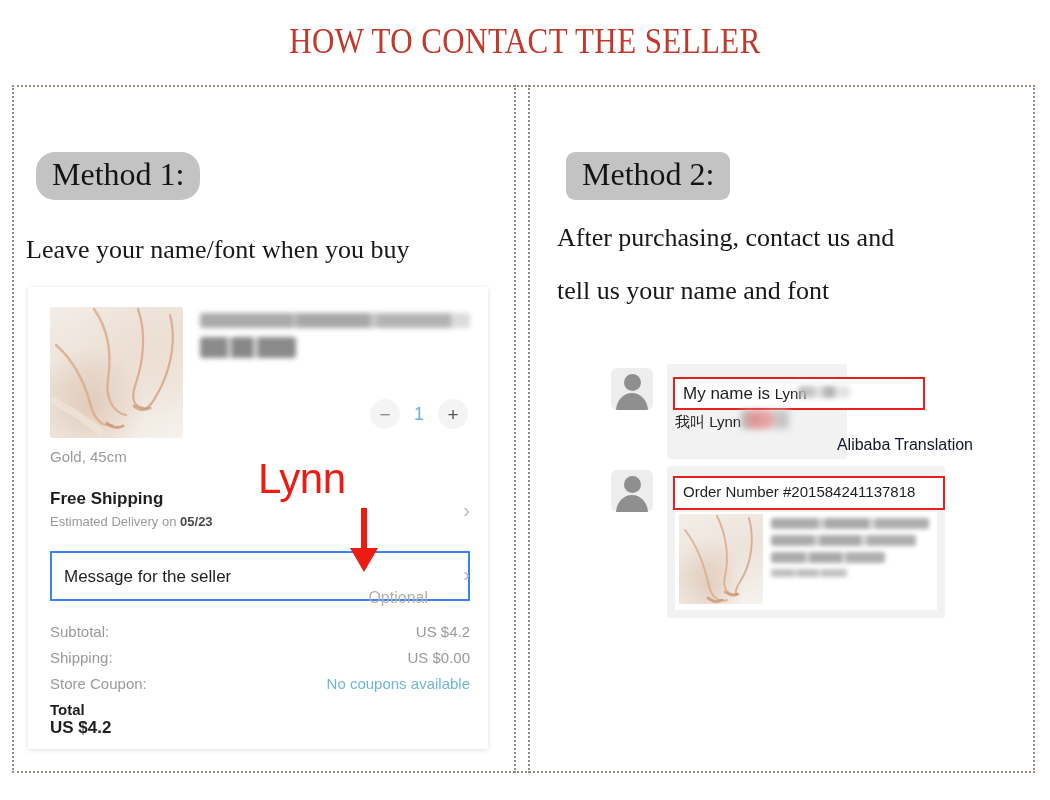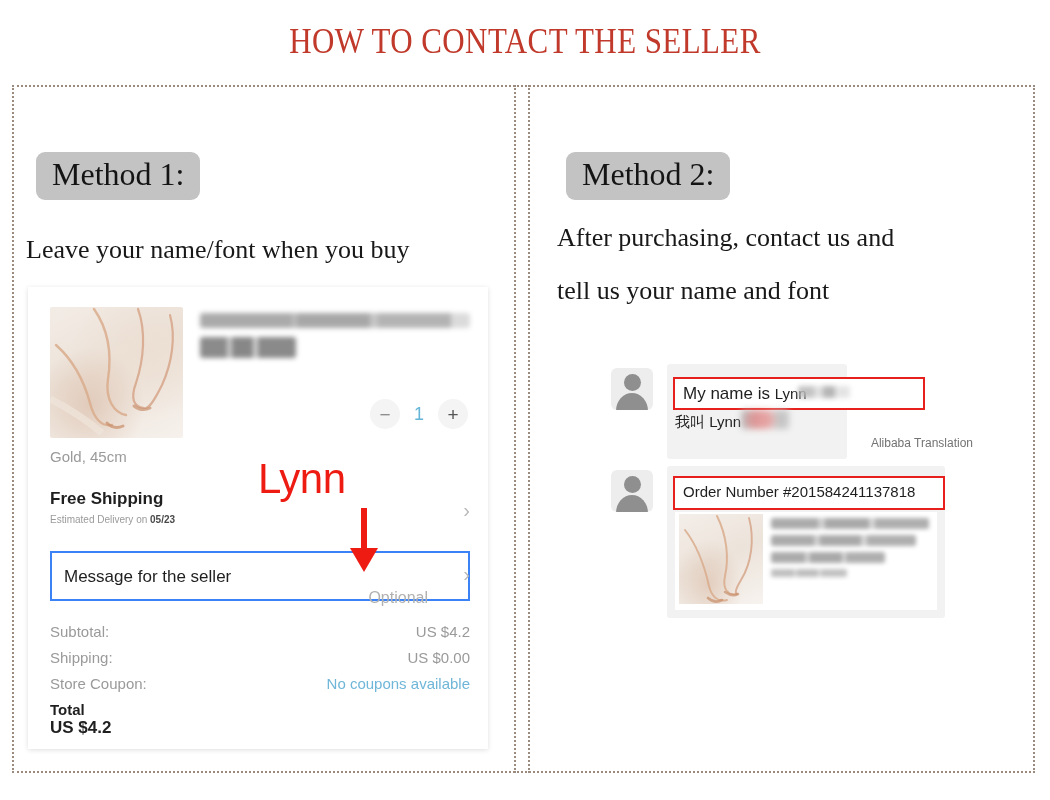--- a/index.html
+++ b/index.html
@@ -48,21 +48,21 @@
     position: absolute;
     background: #c3c3c3;
     border-radius: 9px;
     padding: 4px 16px 7px 16px;
     font-family: "Liberation Serif", serif;
     font-size: 32px;
     color: #141414;
     line-height: 1.15;
     white-space: nowrap;
   }
-  .m1-badge { left: 36px;  top: 152px; }
+  .m1-badge { left: 36px;  top: 152px; border-radius: 19px; }
   .m2-badge { left: 566px; top: 152px; }
 
   .method-line {
     position: absolute;
     font-family: "Liberation Serif", serif;
     font-size: 26px;
     color: #181818;
     white-space: nowrap;
     line-height: 1.25;
   }
@@ -123,21 +123,21 @@
   .qty-btn.plus { color:#555; }
   .qty-val { color:#64b5d8; font-size:18px; min-width:14px; text-align:center; }
 
   .variant {
     position:absolute; left: 22px; top: 161px;
     font-size: 15px; color:#9a9a9a;
   }
 
   .ship-block { position:absolute; left: 22px; top: 202px; }
   .ship-title { font-size: 17px; font-weight: bold; color:#1f1f1f; }
-  .ship-sub   { font-size: 10px; color:#9a9a9a; margin-top: 5px; }
+  .ship-sub   { font-size: 13px; color:#9a9a9a; margin-top: 5px; }
   .ship-sub b { color:#4a4a4a; }
   .chev {
     position:absolute; color:#b9b9b9; font-size: 20px; font-family:"Liberation Sans",sans-serif;
   }
   .chev-1 { right: 18px; top: 212px; }
   .chev-2 { right: 18px; top: 276px; }
 
   .msg-box {
     position:absolute; left: 22px; top: 264px;
     width: 420px; height: 50px;
@@ -188,21 +188,21 @@
 
   .hl-text-1 { position:absolute; left: 78px; top: 26px; font-size: 17px; color:#1f1f1f; font-family:"Liberation Sans", sans-serif; white-space:nowrap; }
   .hl-text-1 .nm { font-size: 15px; }
   .hl-blur-1 { position:absolute; left: 193px; top: 28px; width: 52px; height: 12px; border-radius:2px; background: linear-gradient(90deg,#b8b8b8 0 30%, #dadada 30% 48%, #a8a8a8 48% 72%, #e0e0e0 72% 100%); filter: blur(2.4px); opacity:.85; }
   .hl-text-2 { position:absolute; left: 78px; top: 125px; font-size: 15px; color:#1f1f1f; font-family:"Liberation Sans", sans-serif; white-space:nowrap; }
 
   .zh-line { position:absolute; left: 70px; top: 55px; font-size: 15px; color:#1f1f1f; font-family:"Liberation Sans", sans-serif; white-space:nowrap; }
   .zh-blur { position:absolute; left: 136px; top: 52px; width: 48px; height: 19px; border-radius:3px;
     background: radial-gradient(circle at 40% 50%, rgba(232,130,130,.75) 0 30%, rgba(232,130,130,0) 60%), linear-gradient(90deg,#b5b5b5 0 40%, #dcdcdc 40% 70%, #c2c2c2 70% 100%);
     filter: blur(3px); opacity:.9; }
-  .trans-label { position:absolute; right: 12px; top: 78px; font-size: 12px; color:#737373; font-family:"Liberation Sans", sans-serif; }
+  .trans-label { position:absolute; right: 12px; top: 78px; font-size: 16px; color:#0f172a; font-family:"Liberation Sans", sans-serif; }
 
   .card-in-bubble {
     position:absolute; left: 70px; top: 154px; width: 262px; height: 98px;
     background:#ffffff;
   }
   .cib-thumb {
     position:absolute; left: 4px; top: 2px; width: 84px; height: 90px;
     background:
       radial-gradient(ellipse at 35% 78%, rgba(214,180,158,0.5) 0%, rgba(214,180,158,0) 45%),
       linear-gradient(155deg, #f4eee9 0%, #ece3da 50%, #f7f3ef 100%);

